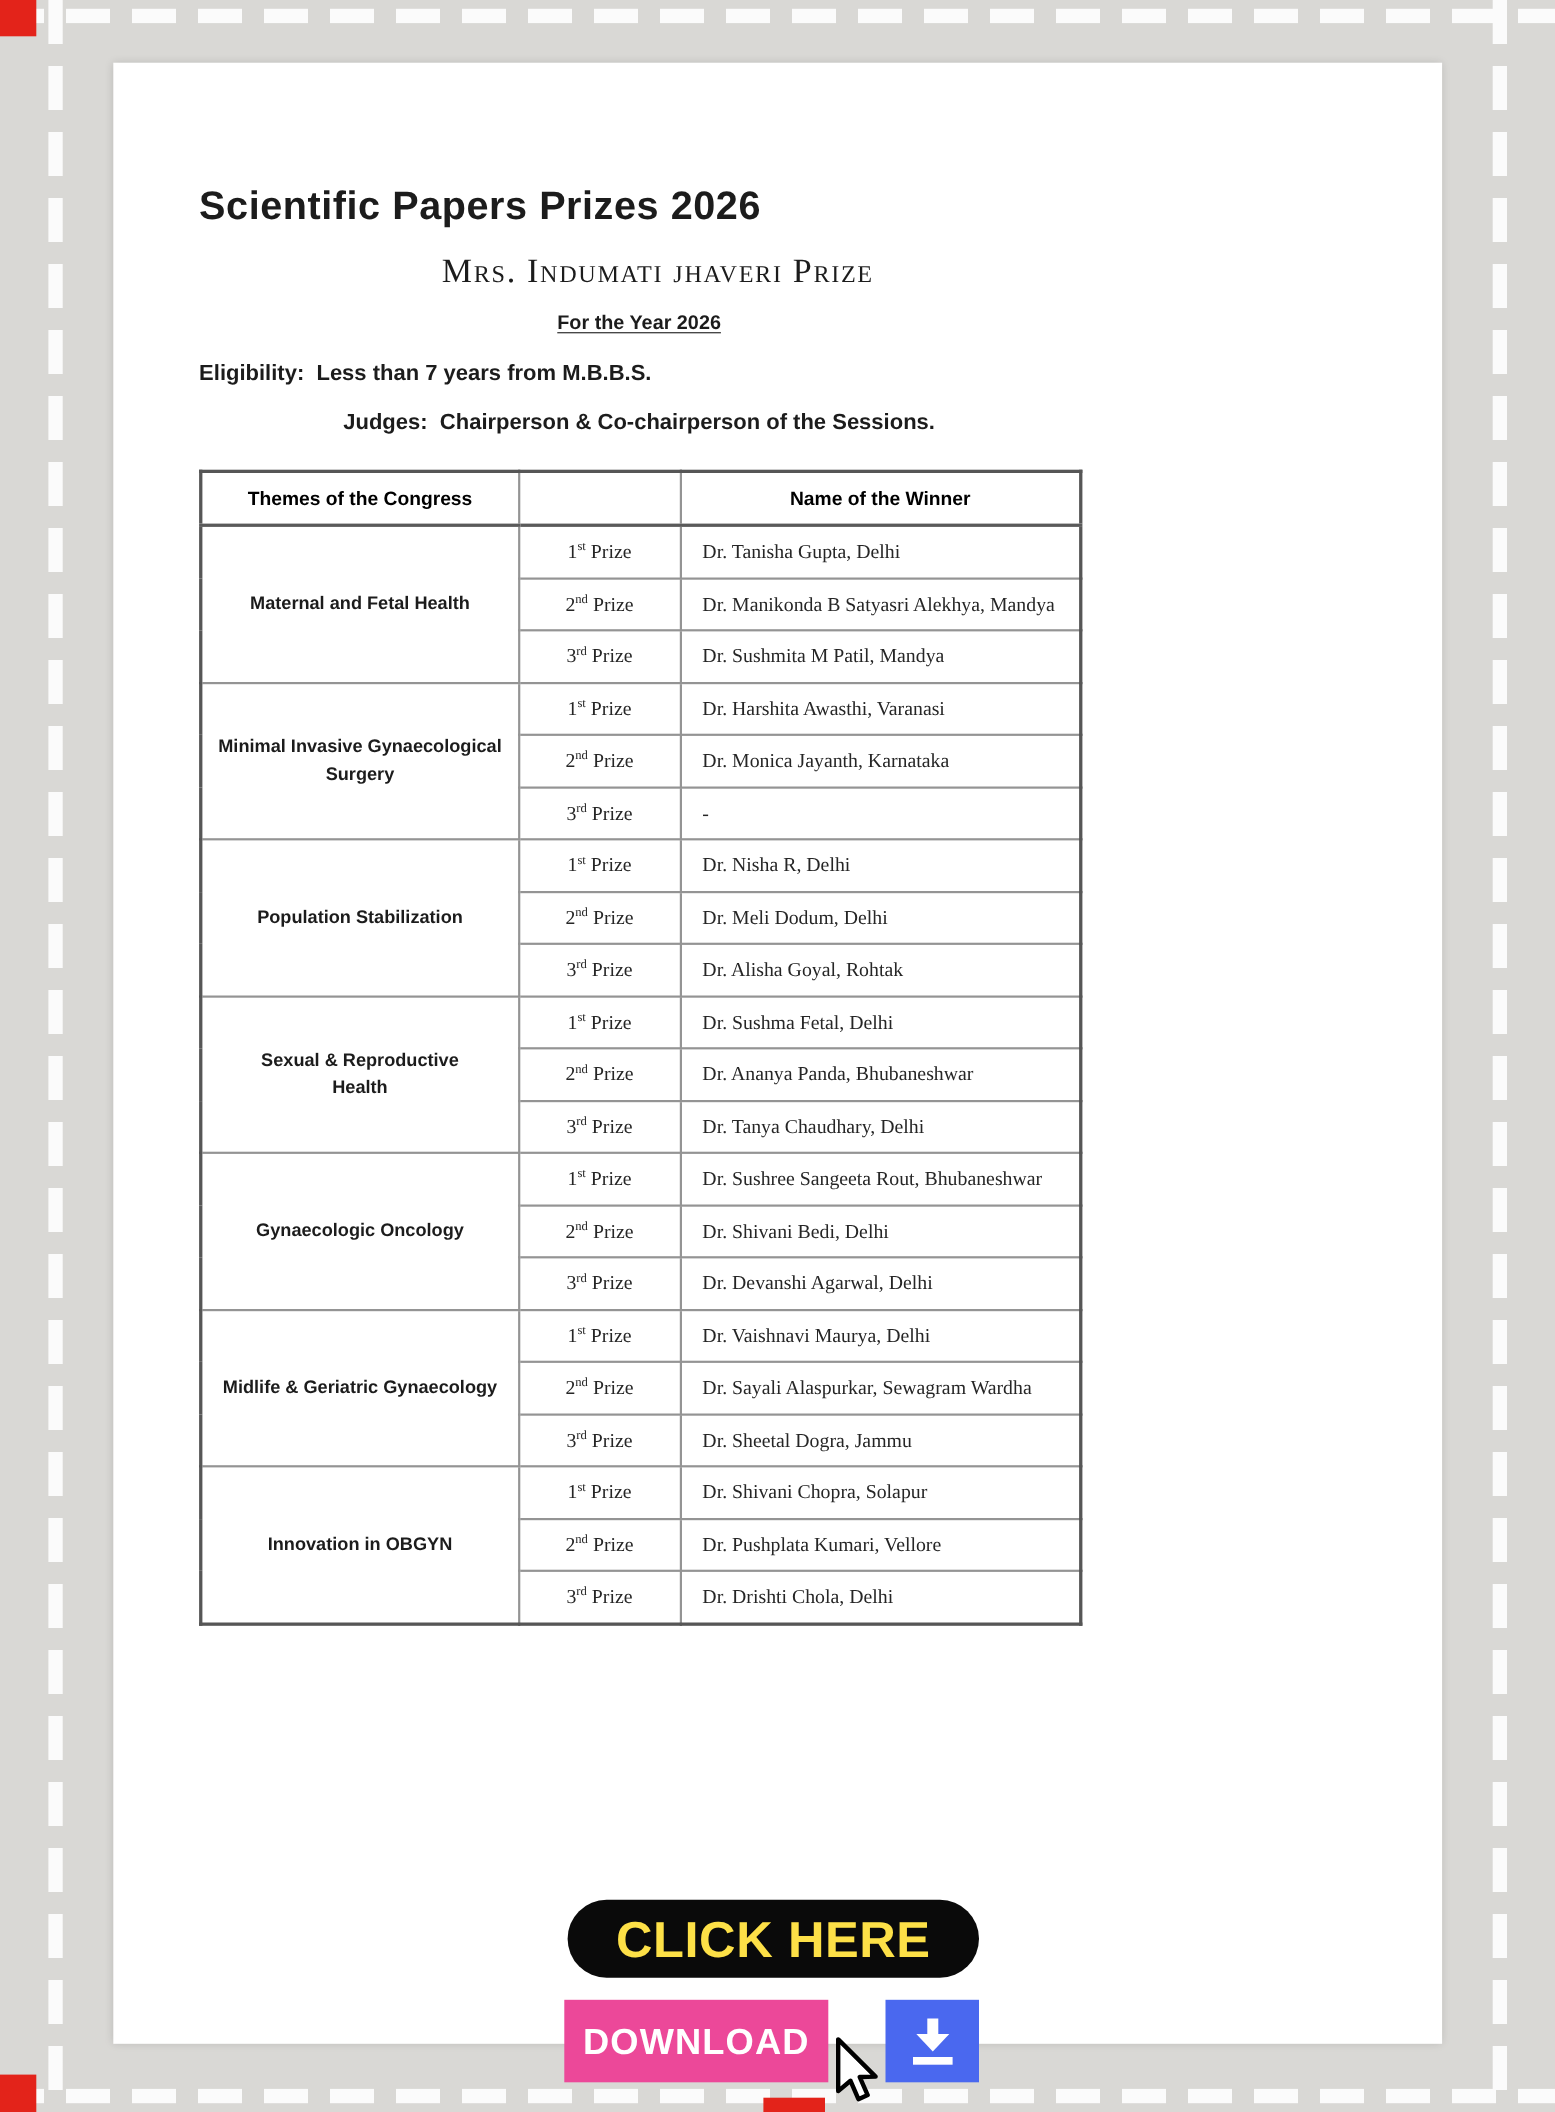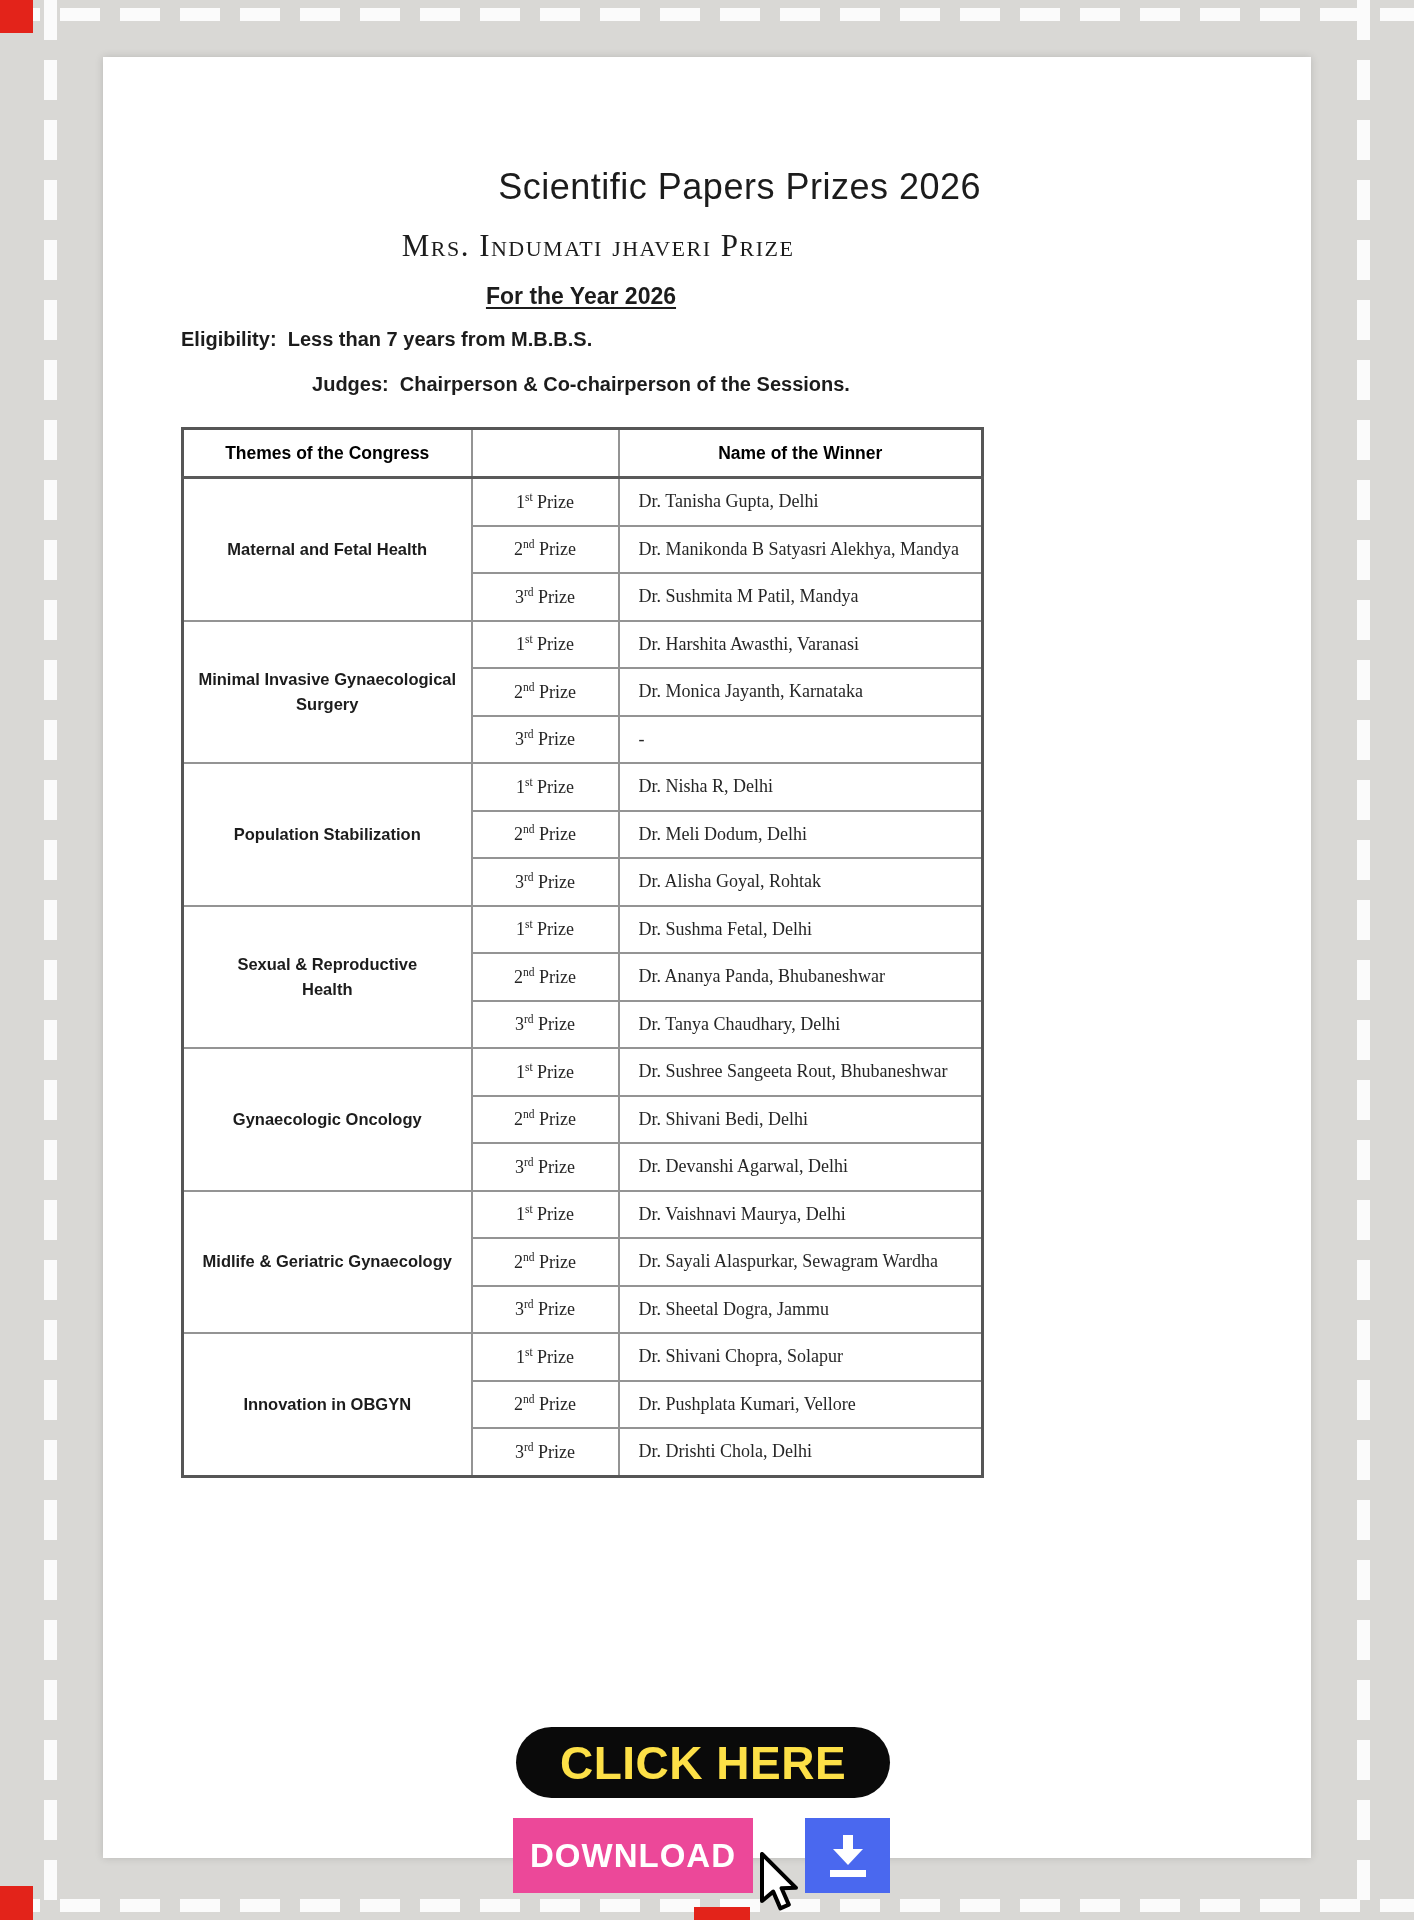--- a/index.html
+++ b/index.html
@@ -18,27 +18,27 @@
   .red-tl{left:0;top:0;width:33px;height:33px;}
   .red-bl{left:0;top:1886px;width:33px;height:34px;}
   .red-bm{left:694px;top:1907px;width:56px;height:13px;}
 
   
   .sheet{position:absolute;left:103px;top:57px;width:1208px;height:1801px;background:#ffffff;
          box-shadow:0 0 8px rgba(0,0,0,.15);}
 
   
   .content{position:absolute;left:181px;top:0;width:800px;color:#1c1c1c;}
-  .doc-title{position:absolute;top:166px;left:0;width:100%;text-align:right;
-             font-size:36px;font-weight:normal;letter-spacing:.5px;}
+  .doc-title{position:absolute;top:166px;left:0;width:100%;text-align:left;
+             font-size:36px;font-weight:bold;letter-spacing:.5px;}
   .doc-subtitle{position:absolute;top:228px;left:17px;width:100%;text-align:center;
              font-family:"Liberation Serif",serif;font-variant:small-caps;
              font-size:31px;letter-spacing:1.5px;}
   .doc-year{position:absolute;top:283px;left:0;width:100%;text-align:center;
-             font-size:23px;font-weight:bold;text-decoration:underline;text-underline-offset:3px;}
+             font-size:18px;font-weight:bold;text-decoration:underline;text-underline-offset:3px;}
   .doc-elig{position:absolute;top:328px;left:0;width:100%;text-align:left;
              font-size:20px;font-weight:bold;white-space:pre-wrap;}
   .doc-judges{position:absolute;top:373px;left:0;width:100%;text-align:center;
              font-size:20px;font-weight:bold;white-space:pre-wrap;}
 
   
   table.prizes{position:absolute;top:427px;left:0;width:800px;border-collapse:collapse;
                table-layout:fixed;border:3px solid #565656;}
   col.c1{width:289px;} col.c2{width:147px;} col.c3{width:364px;}
   .prizes th,.prizes td{border:2px solid #949494;}

